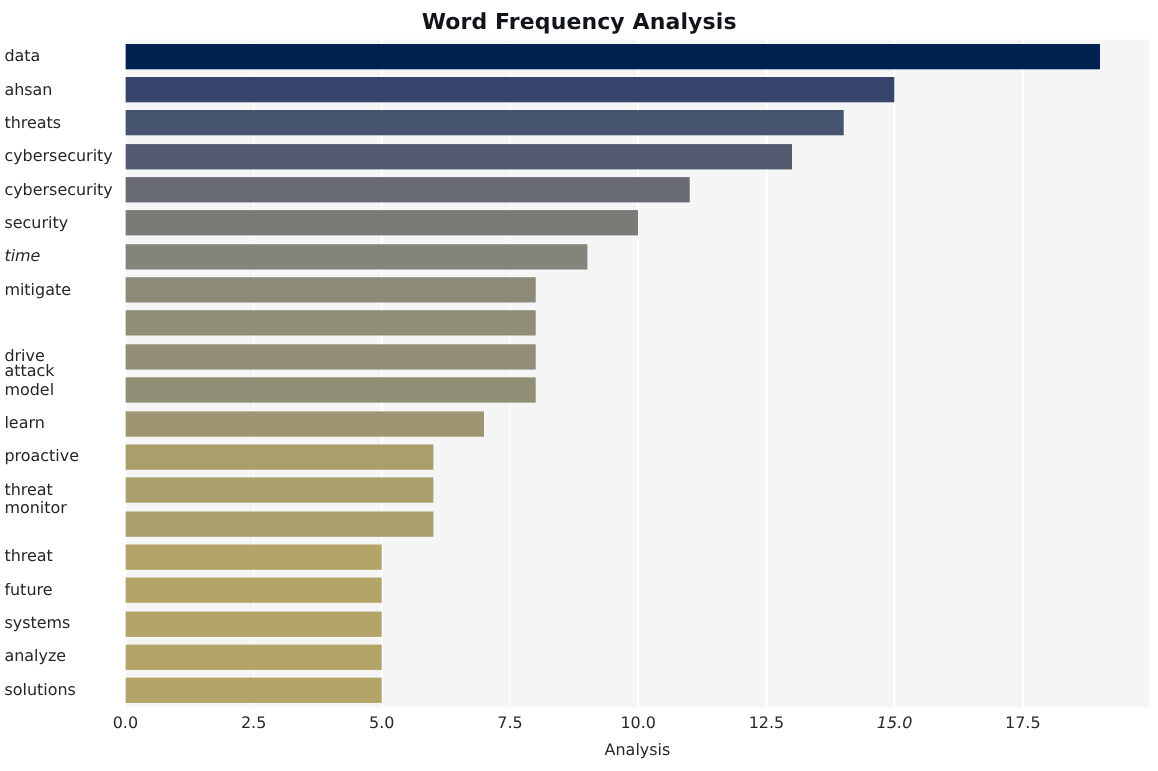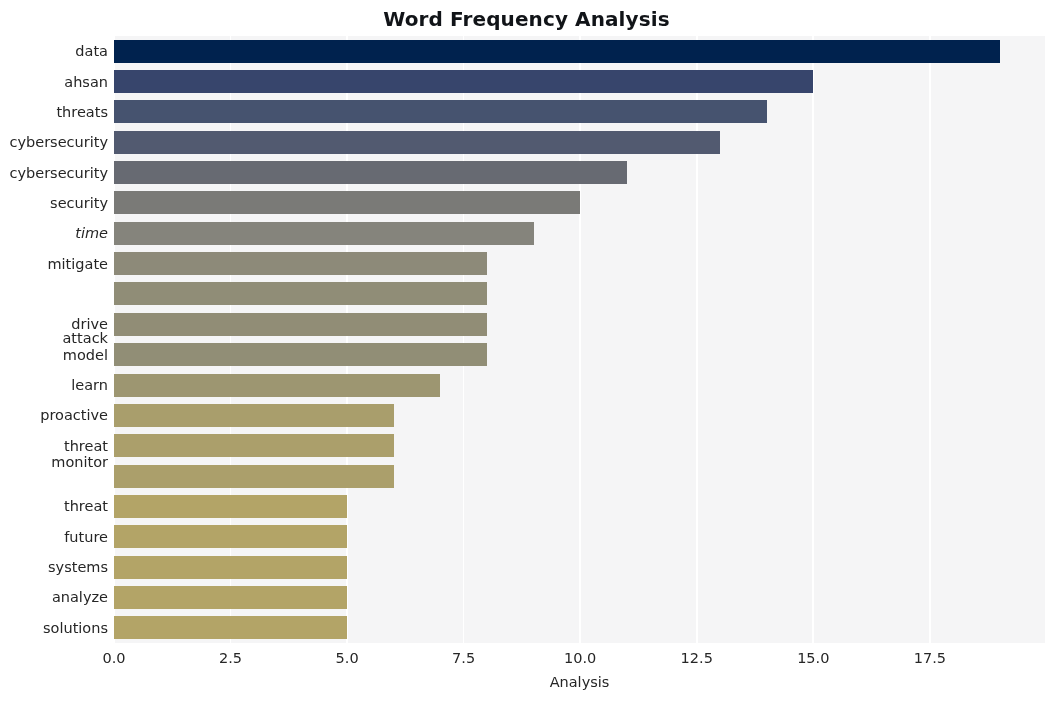--- a/index.html
+++ b/index.html
@@ -60,21 +60,20 @@
     position: absolute;
     left: 0;
     height: 23px;
   }
 
   
   .ytick {
     position: absolute;
     right: 0;
     width: 104px;
-    text-align: right;
     font-size: 14.5px;
     color: #262626;
     line-height: 16px;
   }
   #ytick-layer {
     position: absolute;
     left: 0;
     top: 36px;
     width: 108px;
     height: 607px;
@@ -189,19 +188,19 @@
       <div class="ytick" style="top: 583.825px;">solutions</div>
     </div>
 
   <div id="xtick-layer">
       <div class="xtick" style="left: 0px;">0.0</div>
       <div class="xtick" style="left: 116.55px;">2.5</div>
       <div class="xtick" style="left: 233.1px;">5.0</div>
       <div class="xtick" style="left: 349.649px;">7.5</div>
       <div class="xtick" style="left: 466.199px;">10.0</div>
       <div class="xtick" style="left: 582.749px;">12.5</div>
-      <div class="xtick" style="left: 699.299px;">15.0</div>
+      <div class="xtick" style="left: 699.299px; font-style: italic;">15.0</div>
       <div class="xtick" style="left: 815.849px;">17.5</div>
     </div>
 
   <div id="xlabel">Analysis</div>
 
 </div>
 
 </body></html>

